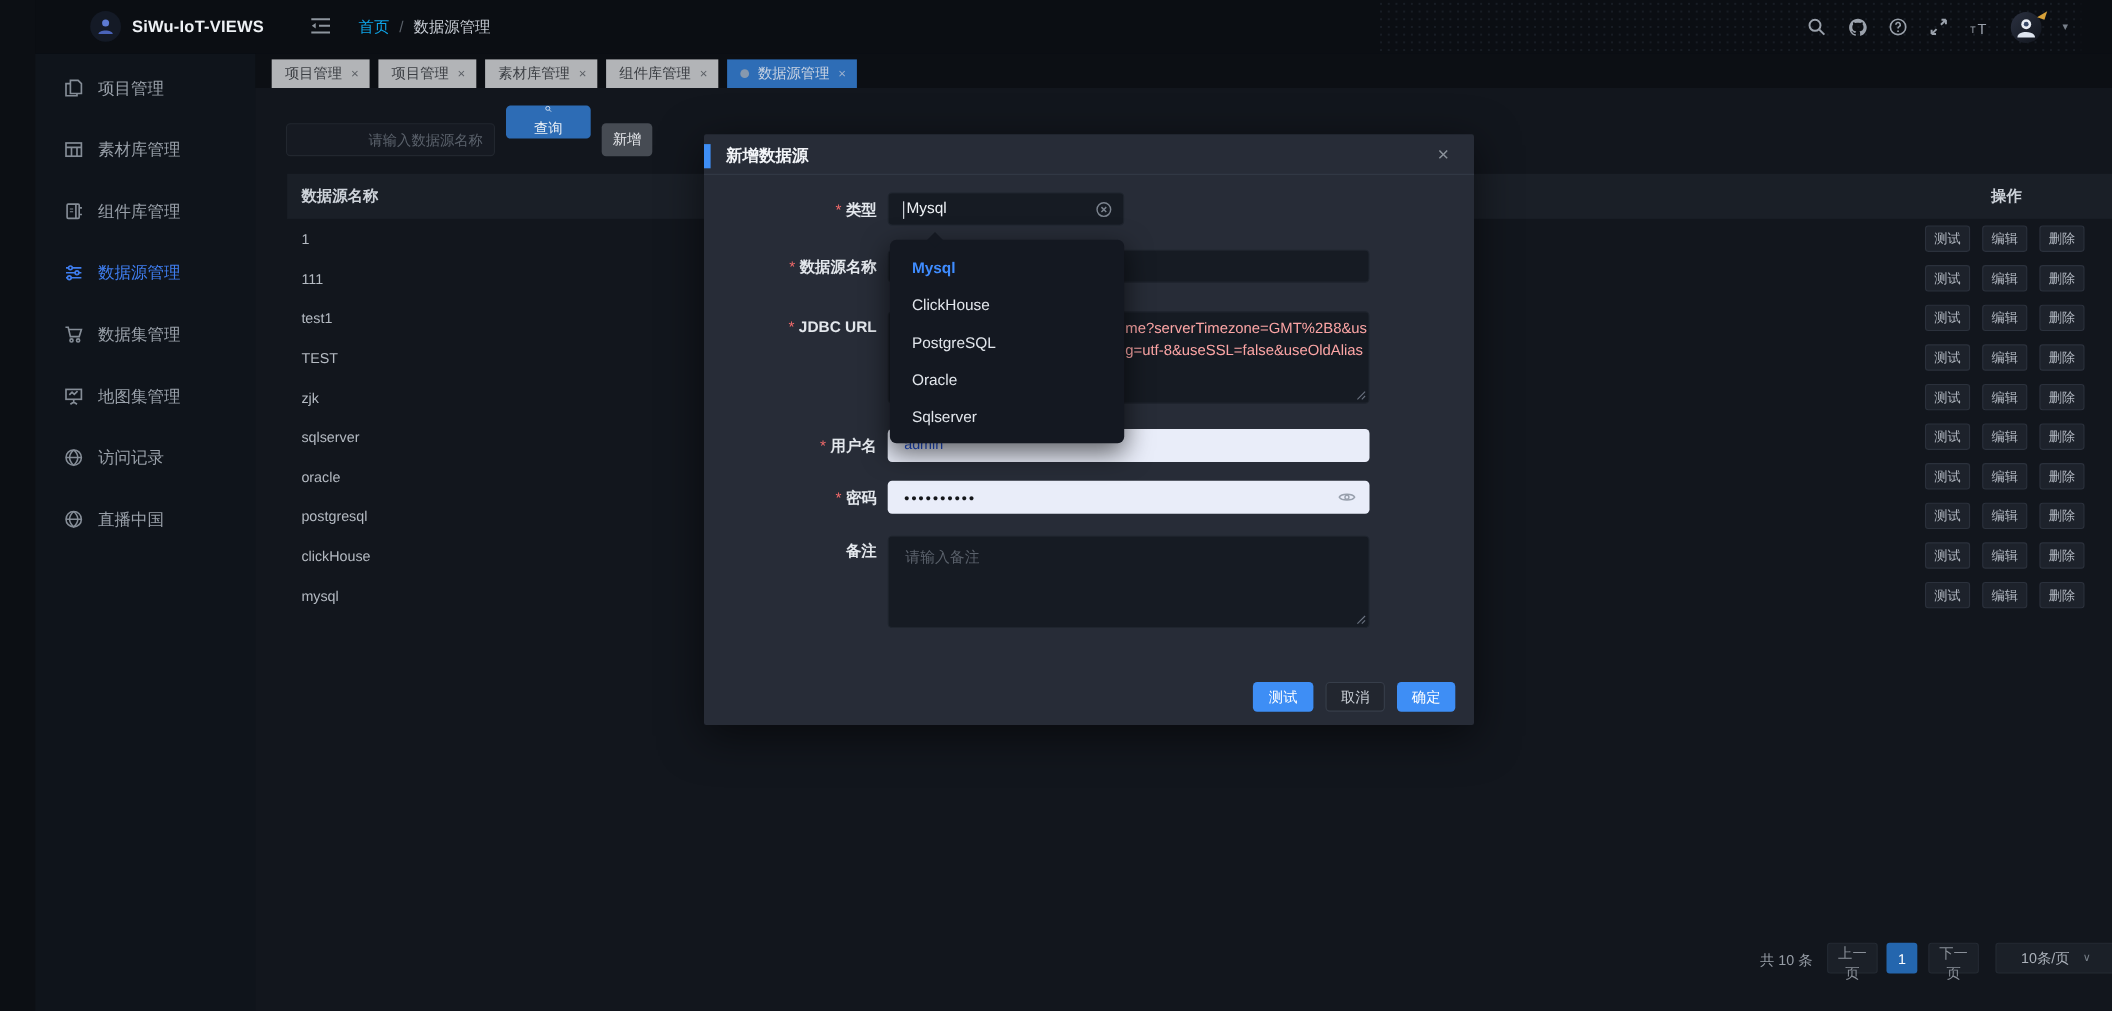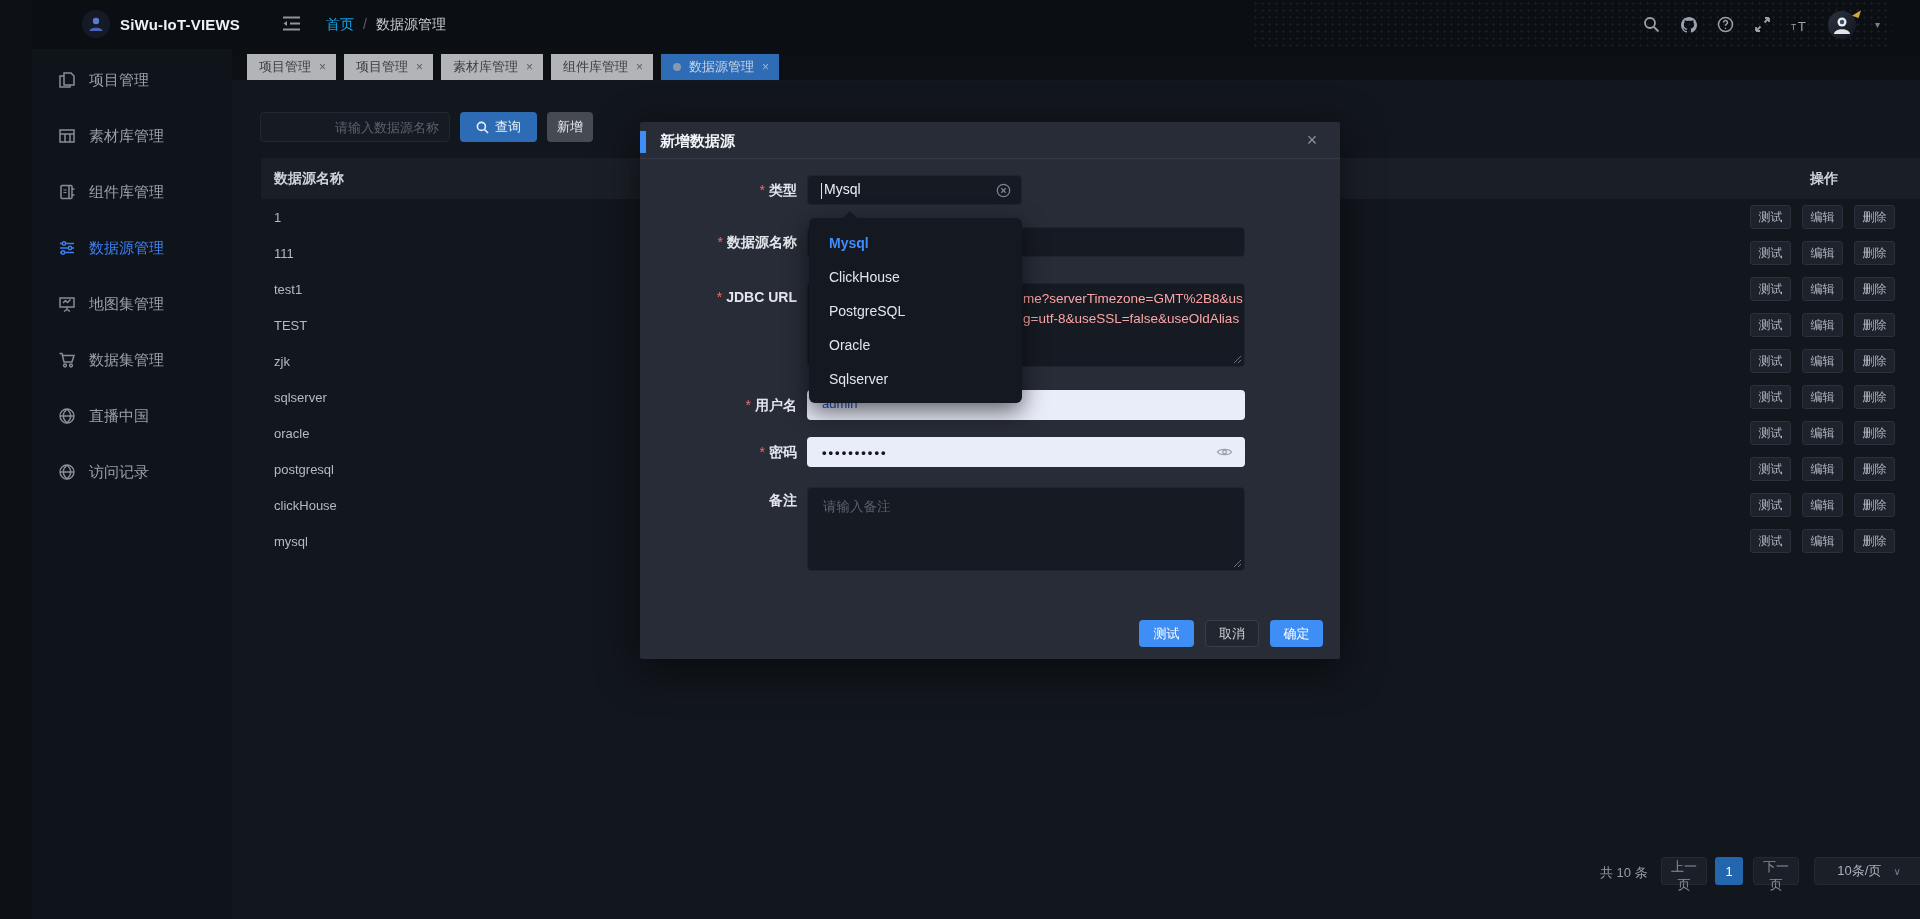--- a/index.html
+++ b/index.html
@@ -51,23 +51,23 @@
   .tag.active .x { color:#9fb3cf; }
   .tag-dot { width:8px; height:8px; border-radius:50%; background:#8799ae; }
 
   
   .content { left:200px; top:80px; width:1704px; height:839px; background:#12161d; }
 
   .search-input { left:228px; top:112px; width:190px; height:30px; background:#161a22;
     border:1px solid #22272f; border-radius:4px; color:#c5cad2; font-size:13px; padding:0 10px;
     font-family:inherit;text-align:right; }
   .search-input::placeholder { color:#5b626c; }
-  .btn-query { left:428px; top:112px; width:77px; height:30px; background:#2d6cb5; border:none;
+  .btn-query { left:428px; top:96px; width:77px; height:30px; background:#2d6cb5; border:none;
     border-radius:4px; color:#eaf0f7; font-size:13px; cursor:pointer; display:flex;
-    align-items:center; justify-content:center; gap:6px; font-family:inherit; }
+    align-items:center; justify-content:center; gap:6px; font-family:inherit;flex-direction:column; }
   .btn-add { left:515px; top:112px; width:46px; height:30px; background:#464b53; border:none;
     border-radius:4px; color:#e8eaee; font-size:13px; cursor:pointer; font-family:inherit; }
 
   .thead { left:229px; top:158px; width:1661px; height:41px; background:#1a1f27; }
   .th-name { position:absolute; left:13px; top:0; height:41px; display:flex; align-items:center;
     color:#ced3da; font-size:14px; font-weight:bold; }
   .th-op { position:absolute; right:62px; top:0; width:72px; height:41px; display:flex;
     align-items:center; justify-content:center; color:#ced3da; font-size:14px; font-weight:bold; }
 
   .tbody { left:229px; top:199px; width:1661px; }
@@ -258,54 +258,54 @@
           <circle cx="6" cy="4.5" r="1.7" fill="#0f141b"></circle>
           <circle cx="12" cy="9" r="1.7" fill="#0f141b"></circle>
           <circle cx="5" cy="13.5" r="1.7" fill="#0f141b"></circle>
         </svg>
       </span>
       <span>数据源管理</span>
     </div>
     <div class="side-item">
       <span class="si-ico">
         <svg width="18" height="18" viewBox="0 0 18 18" fill="none" stroke="currentColor" stroke-width="1.5">
+          <path d="M1.5 2.5 h2.5 l2 8.5 h8 l2-6.5 h-11"></path>
+          <circle cx="7" cy="14.5" r="1.4"></circle>
+            <circle cx="13" cy="14.5" r="1.4"></circle>
+        </svg>
+      </span>
+      <span>数据集管理</span>
+    </div>
+    <div class="side-item">
+      <span class="si-ico">
+        <svg width="18" height="18" viewBox="0 0 18 18" fill="none" stroke="currentColor" stroke-width="1.5">
           <rect x="2" y="3" width="14" height="9"></rect>
             <path d="M5 8 l2.5-2.5 2 2 3-3"></path>
           <path d="M9 12 v2.5 M6 16.5 l3-2 3 2"></path>
         </svg>
       </span>
       <span>地图集管理</span>
     </div>
     <div class="side-item">
       <span class="si-ico">
-        <svg width="18" height="18" viewBox="0 0 18 18" fill="none" stroke="currentColor" stroke-width="1.5">
-          <path d="M1.5 2.5 h2.5 l2 8.5 h8 l2-6.5 h-11"></path>
-          <circle cx="7" cy="14.5" r="1.4"></circle>
-            <circle cx="13" cy="14.5" r="1.4"></circle>
-        </svg>
-      </span>
-      <span>数据集管理</span>
-    </div>
-    <div class="side-item">
-      <span class="si-ico">
         <svg width="18" height="18" viewBox="0 0 18 18" fill="none" stroke="currentColor" stroke-width="1.4">
           <circle cx="9" cy="9" r="7"></circle>
             <path d="M2 9 h14 M9 2 c-5 4.5-5 9.5 0 14 c5-4.5 5-9.5 0-14"></path>
         </svg>
       </span>
-      <span>直播中国</span>
+      <span>访问记录</span>
     </div>
     <div class="side-item">
       <span class="si-ico">
         <svg width="18" height="18" viewBox="0 0 18 18" fill="none" stroke="currentColor" stroke-width="1.4">
           <circle cx="9" cy="9" r="7"></circle>
             <path d="M2 9 h14 M9 2 c-5 4.5-5 9.5 0 14 c5-4.5 5-9.5 0-14"></path>
         </svg>
       </span>
-      <span>访问记录</span>
+      <span>直播中国</span>
     </div>
   </div>
 
   <div class="abs scrollstrip"></div>
 
   <div class="abs tabbar">
     <div class="tag">
       <span>项目管理</span>
       <span class="x">×</span>
     </div>

